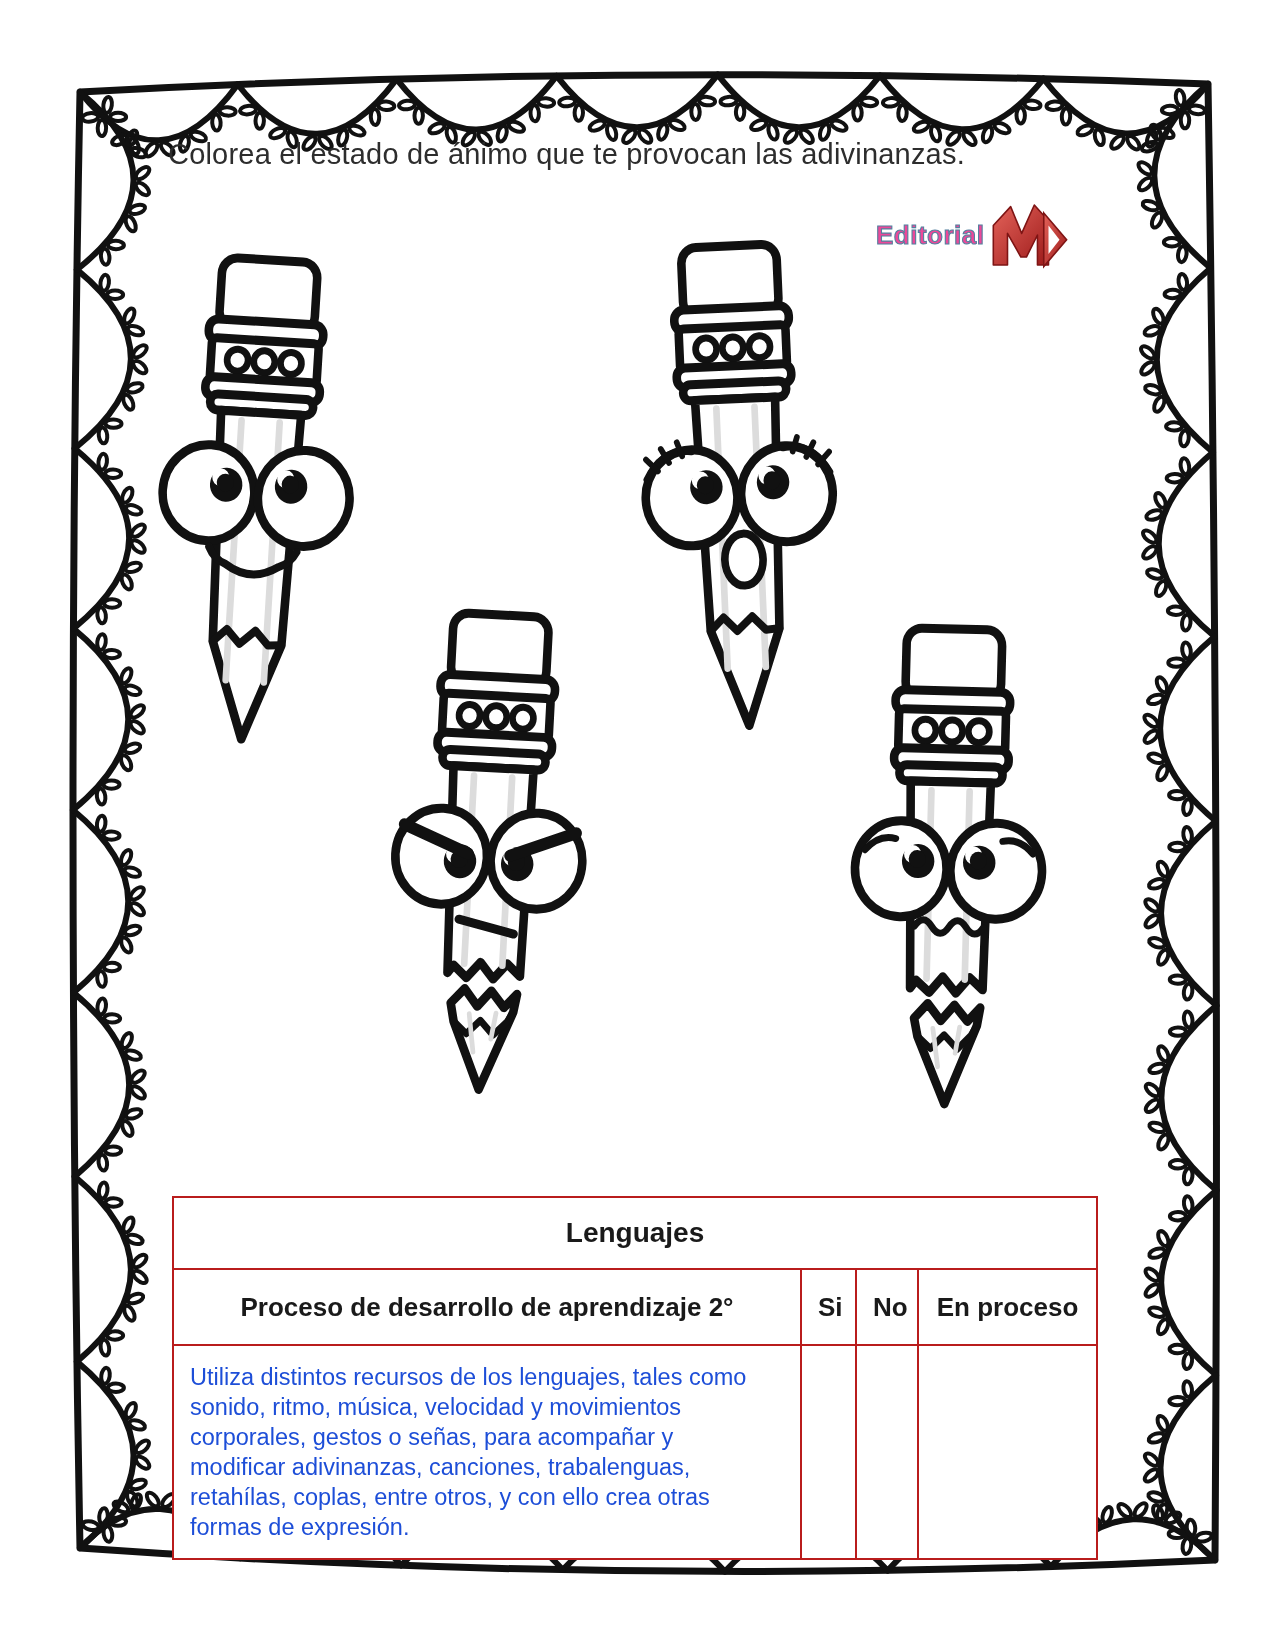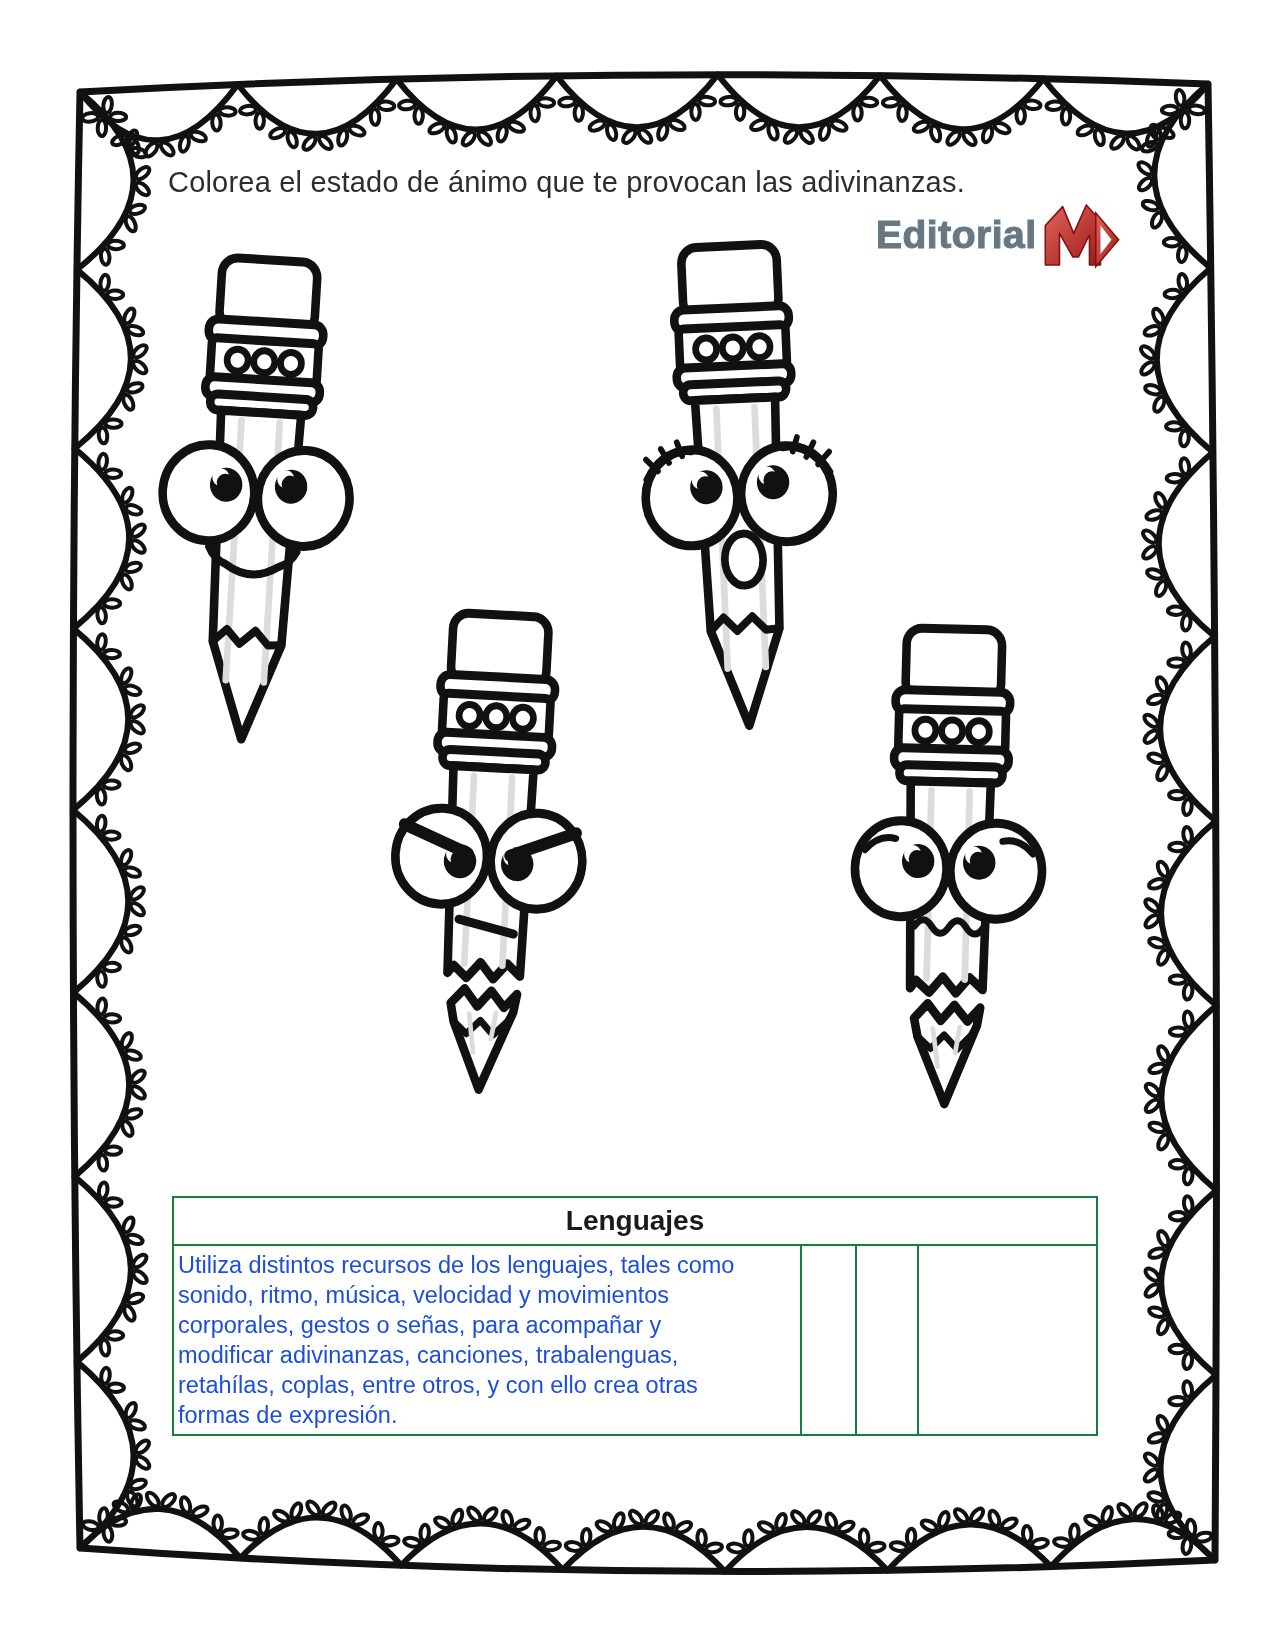--- a/index.html
+++ b/index.html
@@ -3,39 +3,39 @@
 <meta charset="utf-8">
 <style>
   html,body{margin:0;padding:0;}
   body{
     width:1275px;height:1650px;position:relative;background:#ffffff;
     font-family:"Liberation Sans", sans-serif;color:#1a1a1a;overflow:hidden;
   }
   #border-svg{position:absolute;left:0;top:0;width:1275px;height:1650px;}
   .instruction{
     position:absolute;left:168px;top:138px;width:880px;
-    font-size:29px;letter-spacing:.2px;color:#2d2d2d;white-space:nowrap;margin-top:28px;
+    font-size:29px;letter-spacing:.2px;color:#2d2d2d;white-space:nowrap;
   }
   .logo{position:absolute;left:876px;top:192px;height:86px;display:flex;align-items:center;gap:2px;}
   .logo-name{
-    font-size:39px;font-weight:bold;color:#737373;
+    font-size:26px;font-weight:bold;color:#ec4899;
     -webkit-text-stroke:1.1px #54809f;letter-spacing:.5px;
   }
   .pencil{position:absolute;width:210px;height:500px;transform-origin:50% 0;}
   #p1{left:166px;top:252px;transform:rotate(3.5deg);}
   #p2{left:623px;top:238px;transform:rotate(-2.5deg);}
   #p3{left:397px;top:607px;transform:rotate(3deg);}
   #p4{left:850px;top:621px;transform:rotate(1.5deg);}
   .pencil svg{display:block;width:100%;height:100%;}
 
   table.wtable{
     position:absolute;left:172px;top:1196px;width:924px;
     border-collapse:collapse;table-layout:fixed;background:#fff;
   }
-  table.wtable td, table.wtable th{border:2px solid #15803d;padding:4px;}
+  table.wtable td, table.wtable th{border:2px solid #b91c1c;padding:16px;}
   .t-title{height:38px;font-size:28px;font-weight:bold;text-align:center;}
   .t-head{height:42px;font-size:26px;font-weight:bold;text-align:center;}
   .t-desc{
     font-size:23.5px;line-height:30px;text-align:left;vertical-align:top;
     padding:5px 8px 5px 10px;white-space:pre-line;height:178px;font-weight:normal;color:#1d4ed8;
   }
   .t-blank{background:#fff;}
 </style>
 </head>
 <body>
@@ -509,20 +509,26 @@
       <col style="width:628px">
       <col style="width:55px">
       <col style="width:62px">
       <col style="width:179px">
     </colgroup>
   <tbody>
       <tr>
     <th class="t-title" colspan="4">Lenguajes</th>
   </tr>
   <tr>
+    <th class="t-head">Proceso de desarrollo de aprendizaje 2°</th>
+    <th class="t-head">Si</th>
+    <th class="t-head">No</th>
+    <th class="t-head">En proceso</th>
+  </tr>
+  <tr>
     <td class="t-desc">Utiliza distintos recursos de los lenguajes, tales como
 sonido, ritmo, música, velocidad y movimientos
 corporales, gestos o señas, para acompañar y
 modificar adivinanzas, canciones, trabalenguas,
 retahílas, coplas, entre otros, y con ello crea otras
 formas de expresión.</td>
     <td class="t-blank"></td>
     <td class="t-blank"></td>
     <td class="t-blank"></td>
   </tr>

